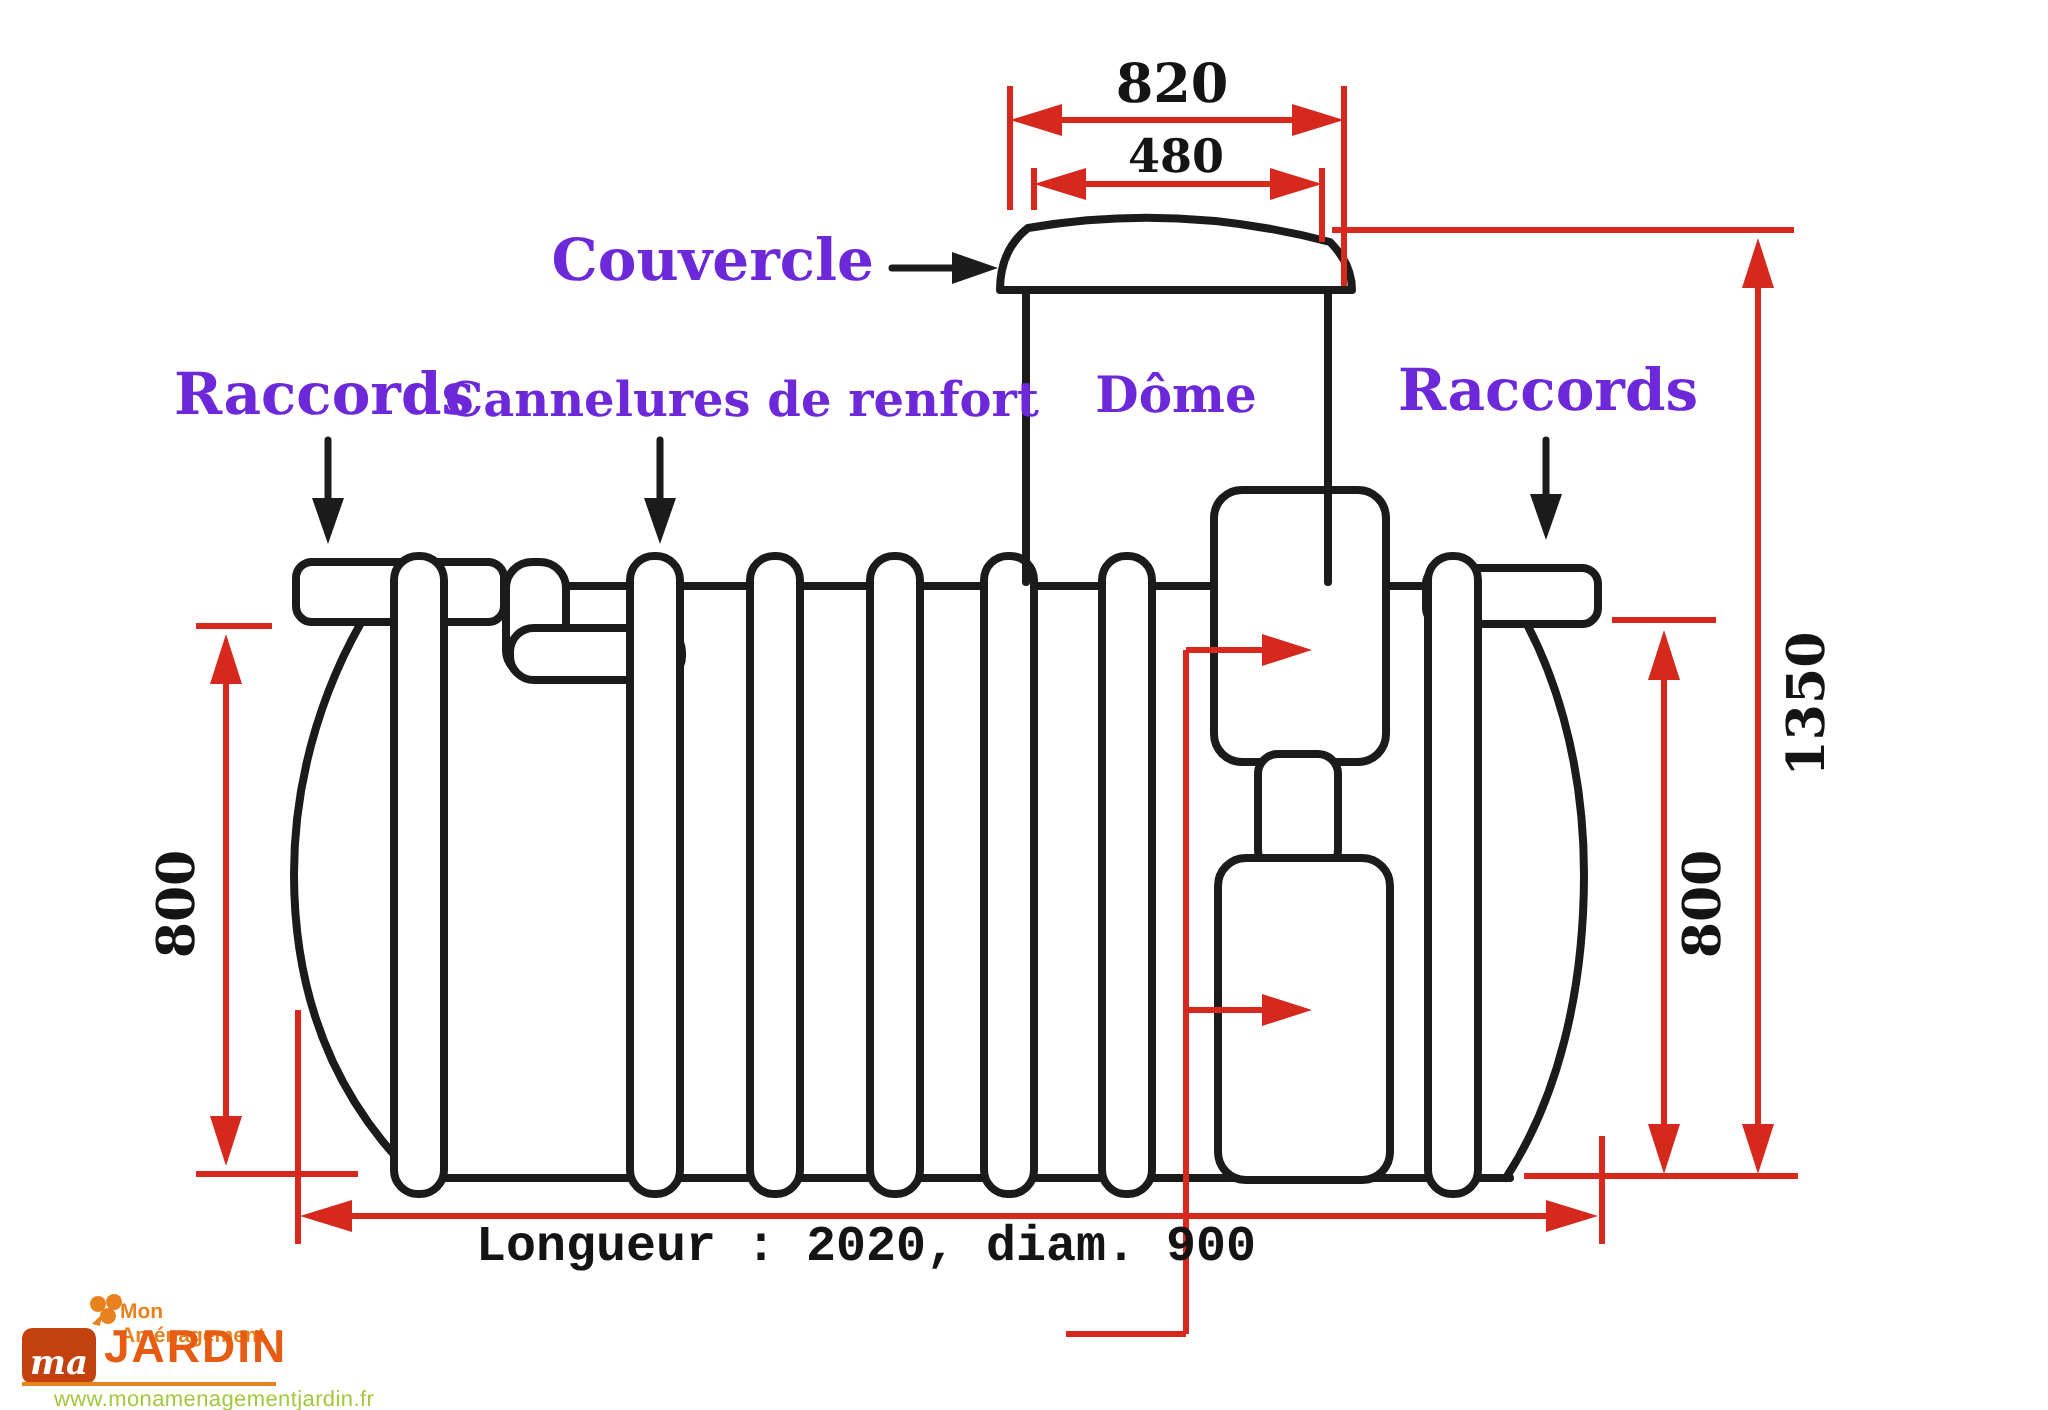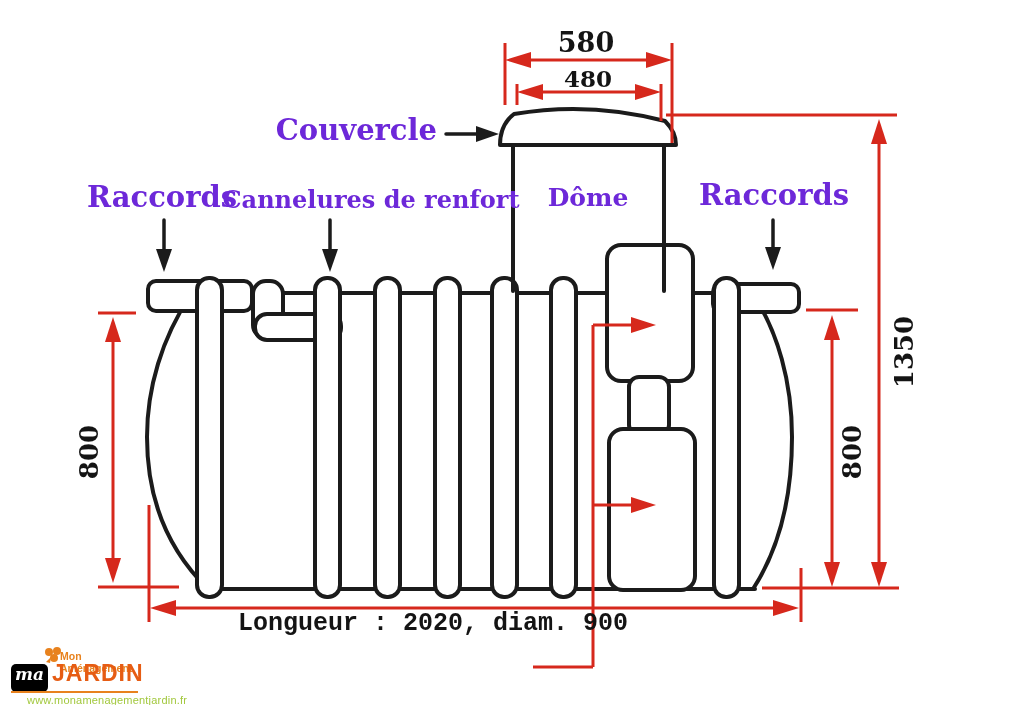--- a/index.html
+++ b/index.html
@@ -11,22 +11,22 @@
   .txt{position:absolute;white-space:nowrap;line-height:1;}
   .navy{color:#6d28d9;font-weight:bold;}
   .blk{color:#141414;font-weight:bold;}
   .cx{transform:translateX(-50%);}
   .rot{transform:translate(-50%,-50%) rotate(-90deg);transform-origin:center;}
   .rx{transform:translateX(-100%);}
   
   .logo{position:absolute;left:0;top:640px;width:150px;height:62px;font-family:"Liberation Sans",sans-serif;}
   .logo .tagline{position:absolute;left:60px;top:10px;font-size:10.5px;font-weight:600;color:#e8821e;}
   .logo .brand{position:absolute;left:52px;top:20px;font-size:23px;font-weight:bold;color:#e65c13;letter-spacing:1px;text-align:center;}
-  .logo .sq{position:absolute;left:11px;top:24px;width:37px;height:28px;background:#000000;border-radius:5px;
-            display:flex;align-items:flex-start;justify-content:center;}
+  .logo .sq{position:absolute;left:11px;top:24px;width:37px;height:28px;background:#c2410c;border-radius:5px;
+            display:flex;align-items:flex-end;justify-content:center;}
   .logo .sq span{color:#ffffff;font-family:"DejaVu Serif",serif;font-style:italic;font-weight:bold;font-size:17px;}
   .logo .bar{position:absolute;left:11px;top:51px;width:127px;height:2px;background:#e8821e;}
   .logo .url{position:absolute;left:27px;top:54px;font-size:11px;color:#a2c83d;letter-spacing:0.2px;}
 </style>
 </head>
 <body>
 
 <div class="stage">
 
   <svg width="1024" height="705" viewBox="0 0 1024 705">
@@ -123,21 +123,21 @@
       <line x1="773" y1="220" x2="773" y2="249"></line>
     </g>
     <g fill="#1b1b1b" stroke="none">
       <polygon points="499,134 476,126 476,142"></polygon>
       <polygon points="164,272 156,249 172,249"></polygon>
       <polygon points="330,272 322,249 338,249"></polygon>
       <polygon points="773,270 765,247 781,247"></polygon>
     </g>
   </svg>
 
-  <div class="txt blk cx" style="left:586px;top:29px;font-size:27px;">580</div>
+  <div class="txt blk cx" style="left:586px;top:29px;font-size:27px;">820</div>
   <div class="txt blk cx" style="left:588px;top:67px;font-size:23px;">480</div>
 
   <div class="txt navy rx" style="left:437px;top:116px;font-size:29px;">Couvercle</div>
   <div class="txt navy cx" style="left:162px;top:183px;font-size:29px;">Raccords</div>
   <div class="txt navy cx" style="left:371px;top:188px;font-size:24px;">Cannelures de renfort</div>
   <div class="txt navy cx" style="left:588px;top:185px;font-size:25px;">Dôme</div>
   <div class="txt navy cx" style="left:774px;top:181px;font-size:29px;">Raccords</div>
 
   <div class="txt blk rot" style="left:89px;top:452px;font-size:26px;">800</div>
   <div class="txt blk rot" style="left:852px;top:452px;font-size:26px;">800</div>

